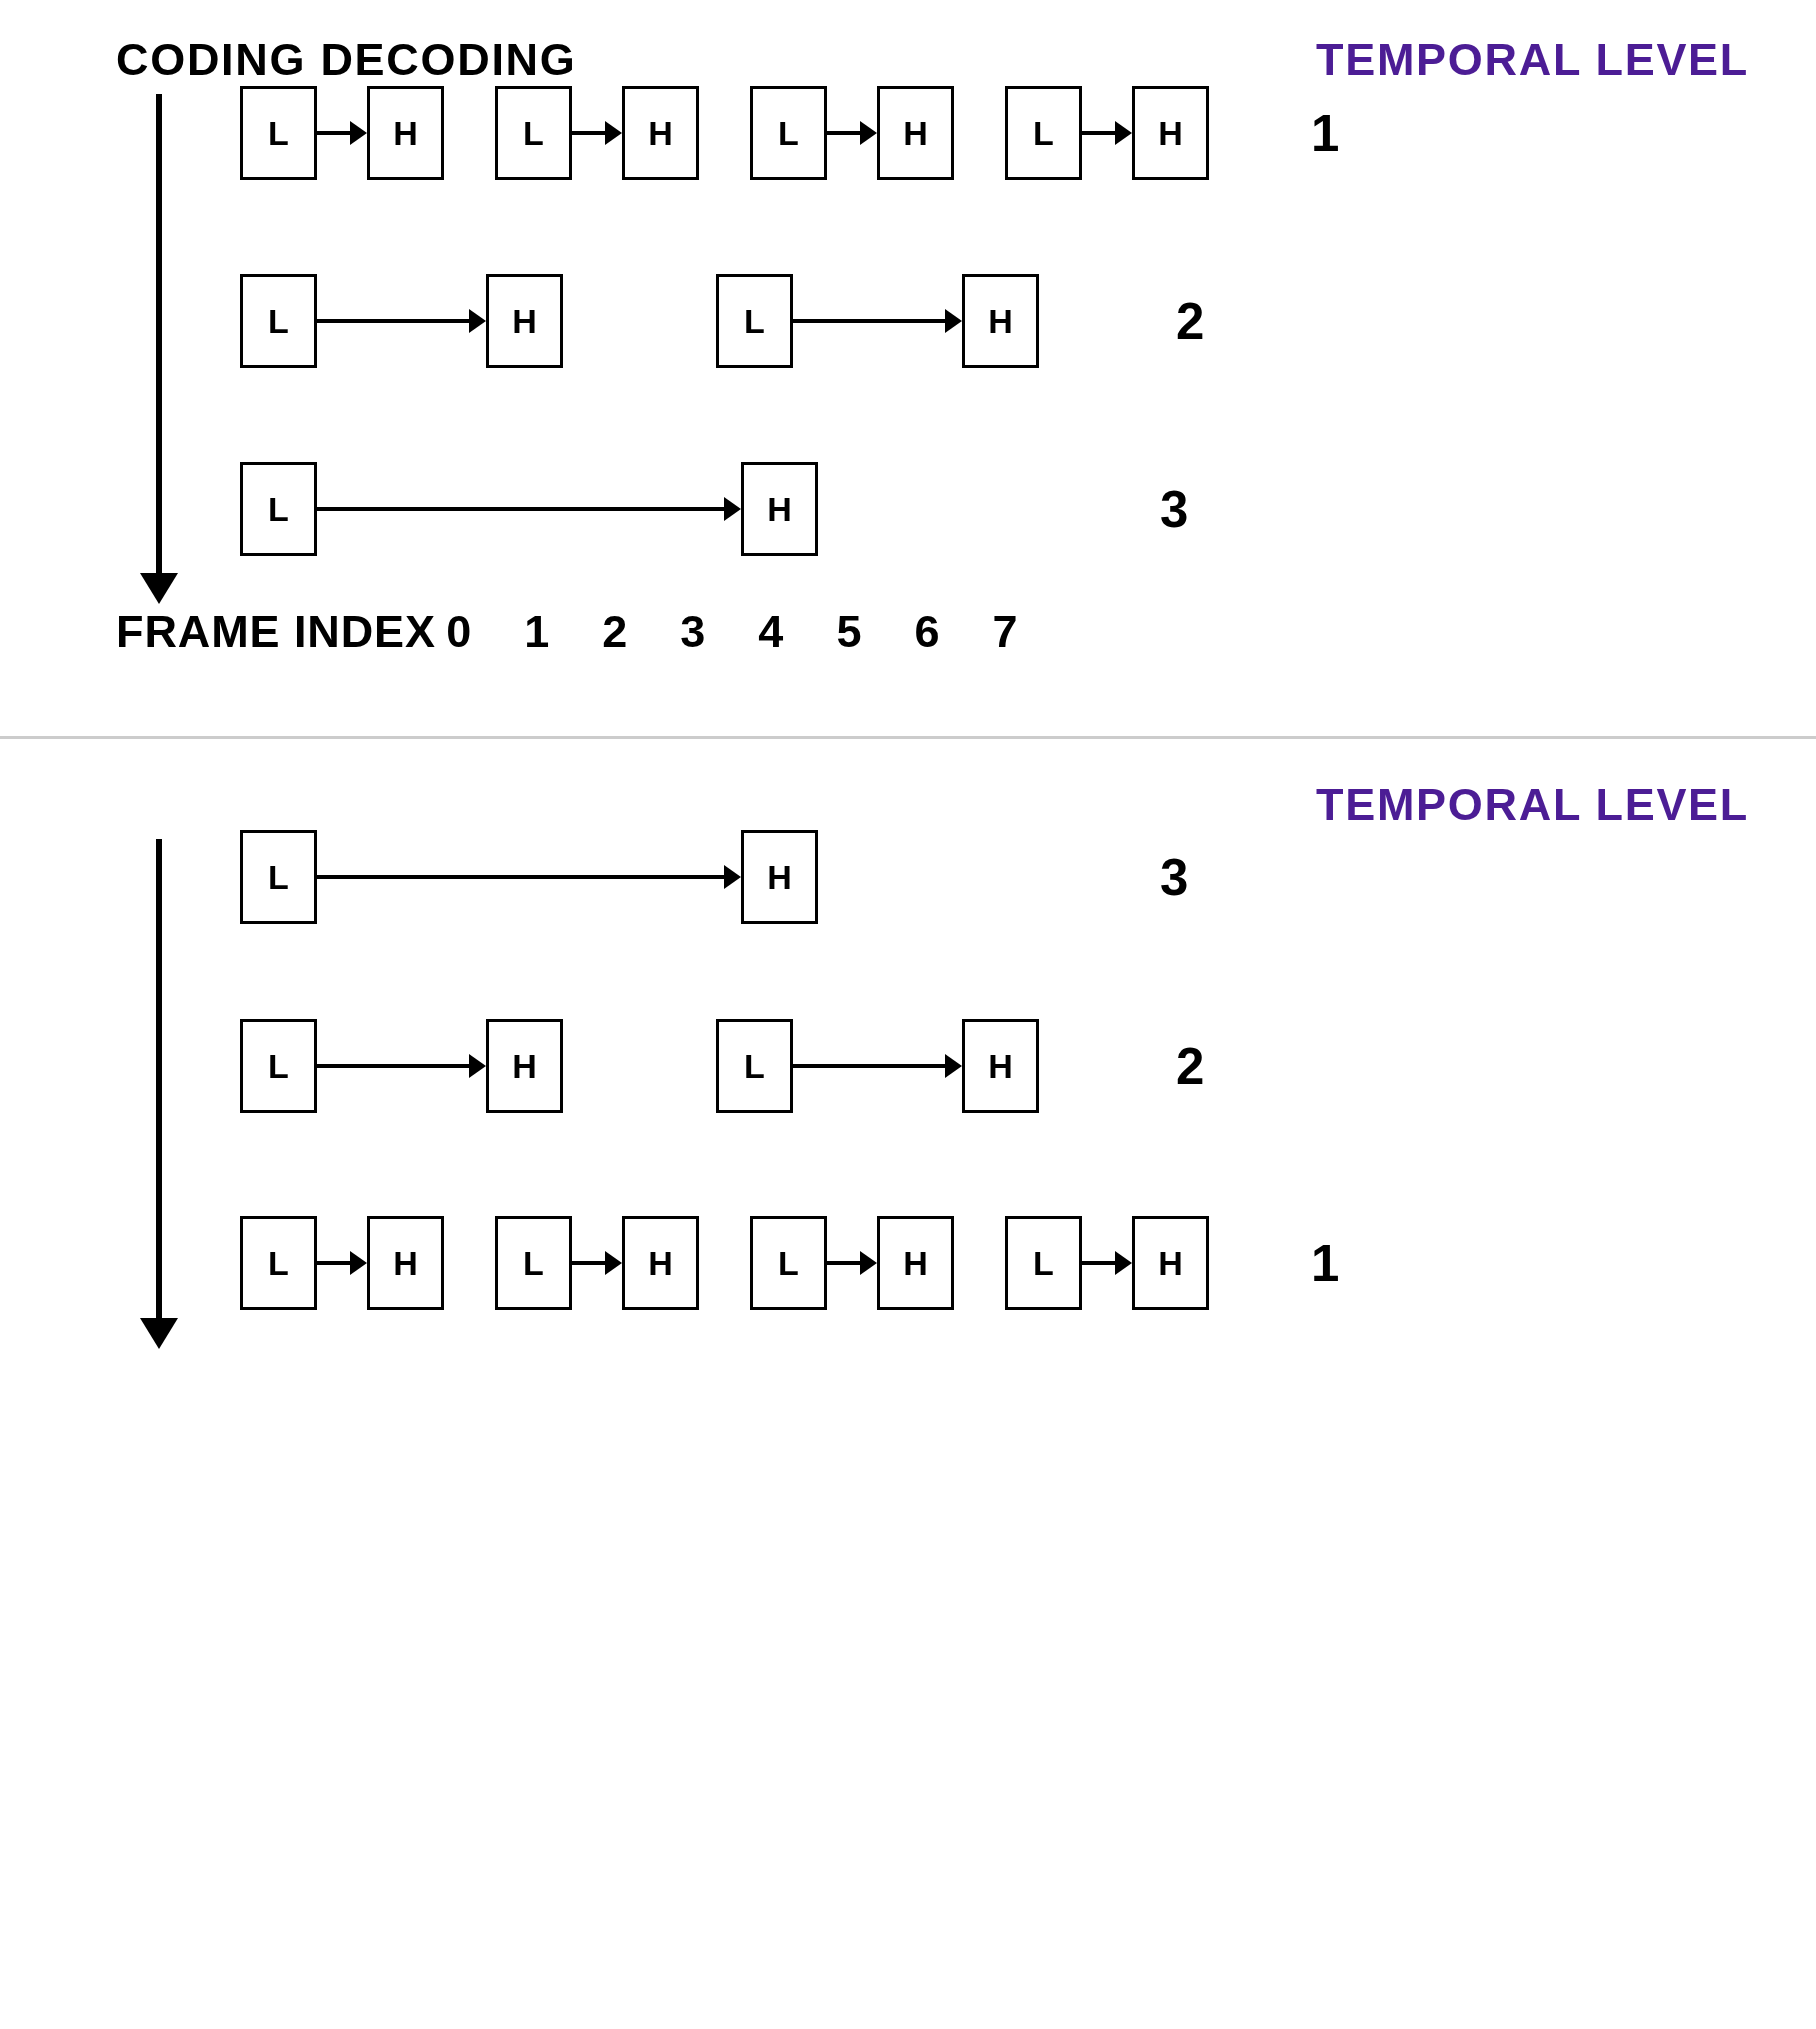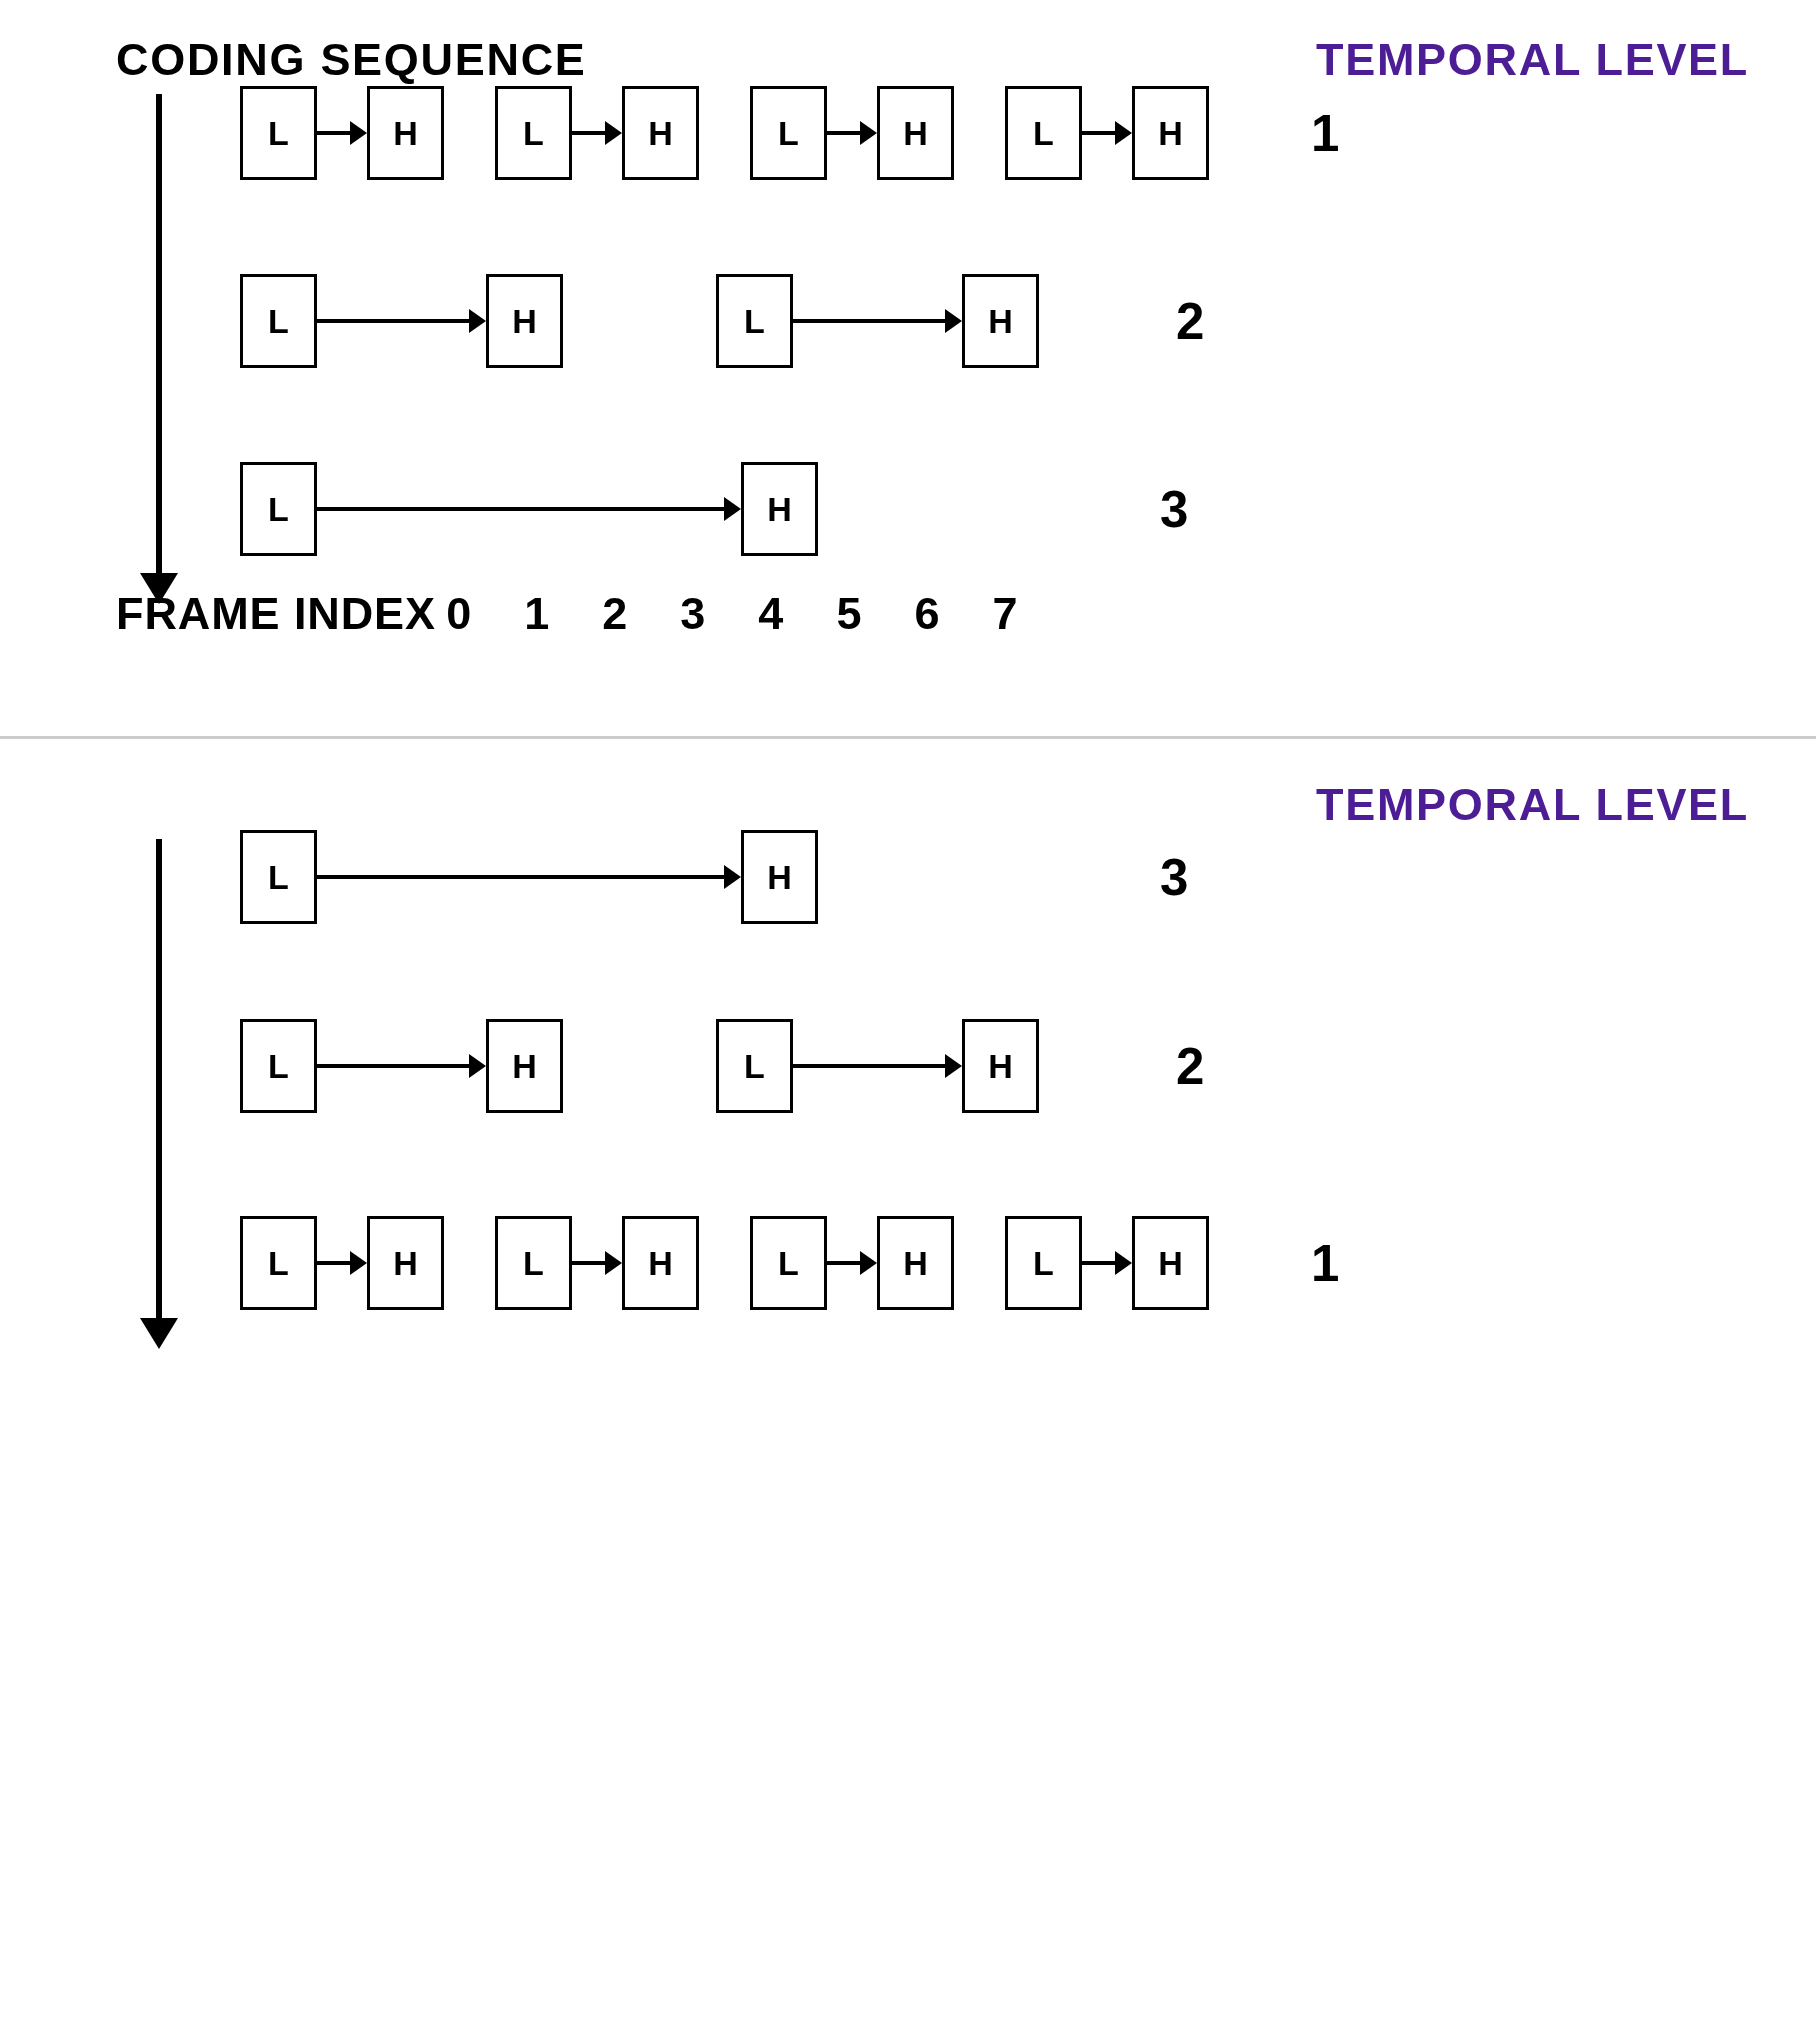--- a/index.html
+++ b/index.html
@@ -109,21 +109,21 @@
       align-items: center;
     }
 
   </style>
 </head>
 <body>
 
 <div class="page-container">
 
   <div style="position:absolute; left:116px; top:34px;">
-    <span class="section-label">CODING SEQUENCE</span>
+    <span class="section-label">CODING DECODING</span>
   </div>
 
   <div style="position:absolute; right:68px; top:34px;">
     <span class="temporal-label">TEMPORAL LEVEL</span>
   </div>
 
   <div style="position:absolute; left:140px; top:94px; display:flex; flex-direction:column; align-items:center;">
     <div class="arrow-down-line" style="height:479px;"></div>
     <div class="arrow-down-head"></div>
   </div>
@@ -201,21 +201,21 @@
       <div class="arrow-right">
         <div class="arrow-right-line" style="width:407px;"></div>
         <div class="arrow-right-head"></div>
       </div>
       <div class="frame-box" style="width:77px;height:94px;">H</div>
     </div>
 
     <div class="level-num" style="margin-left:342px;">3</div>
   </div>
 
-  <div style="position:absolute; left:116px; top:588px; display:flex; align-items:baseline; gap:0;">
+  <div style="position:absolute; left:116px; top:606px; display:flex; align-items:baseline; gap:0;">
     <span class="frame-index-label">FRAME INDEX</span>
     <span class="frame-index-num" style="margin-left:10.3px; font-weight:900;">0</span>
     <span class="frame-index-num" style="margin-left:53px;">1</span>
     <span class="frame-index-num" style="margin-left:53px;">2</span>
     <span class="frame-index-num" style="margin-left:53px;">3</span>
     <span class="frame-index-num" style="margin-left:53px; font-weight:900;">4</span>
     <span class="frame-index-num" style="margin-left:53px;">5</span>
     <span class="frame-index-num" style="margin-left:53px;">6</span>
     <span class="frame-index-num" style="margin-left:53px;">7</span>
   </div>

